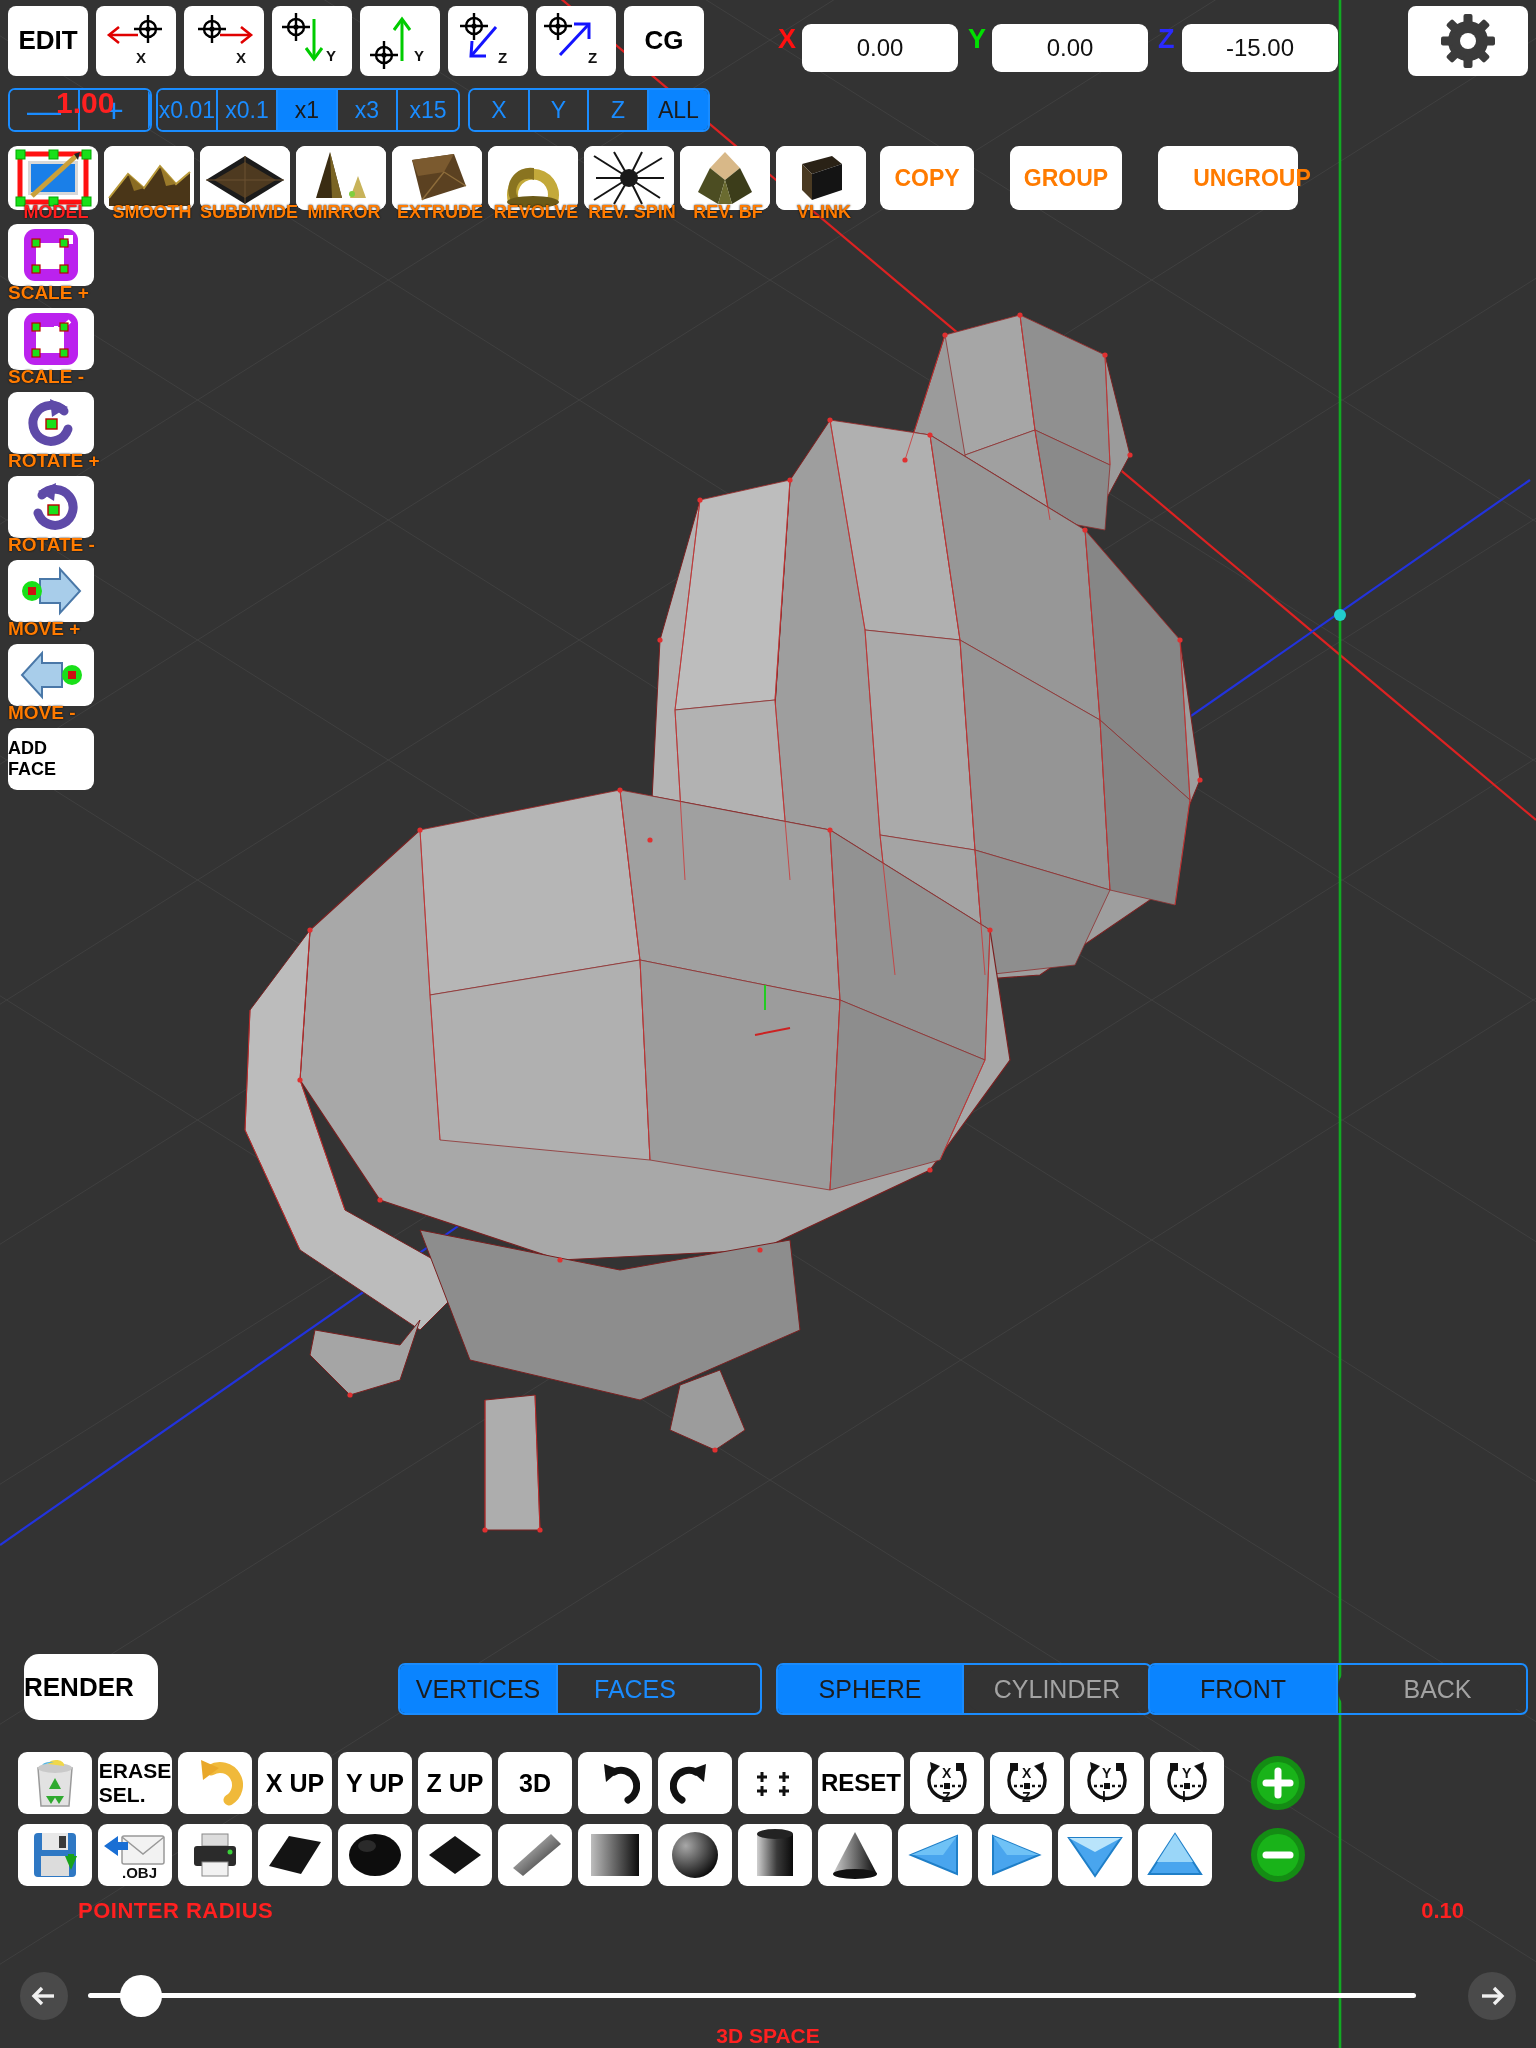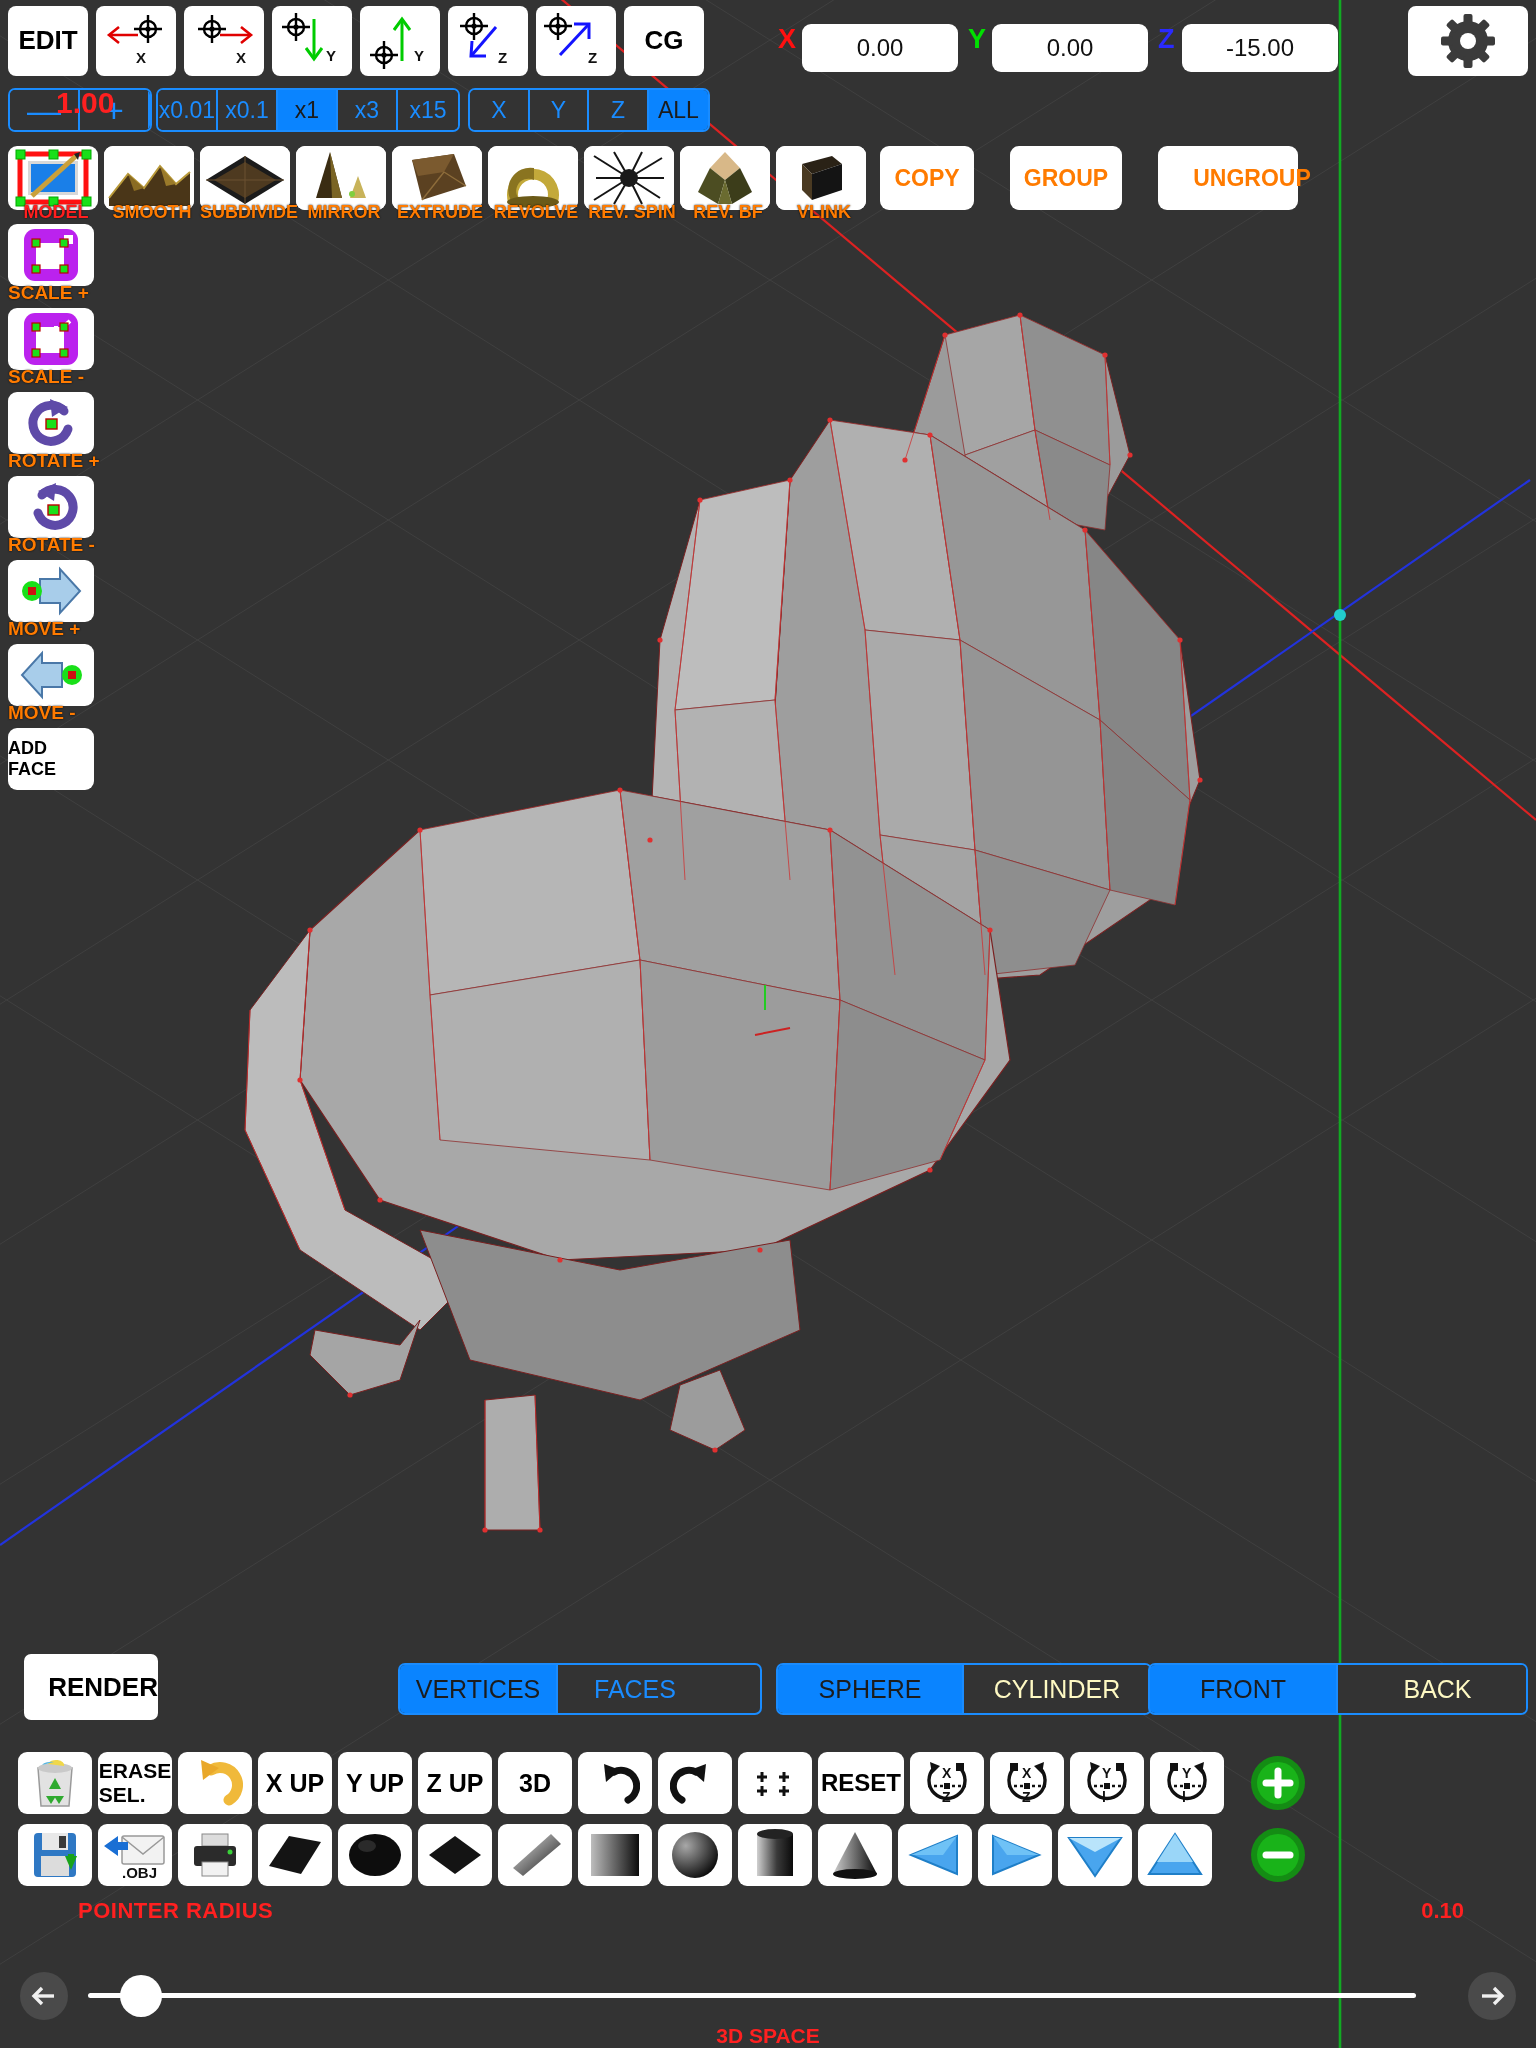--- a/index.html
+++ b/index.html
@@ -95,31 +95,31 @@
     display:flex; align-items:center; justify-content:center;
     color:#000; font-size:18px; font-weight:bold;
   }
 
   
   #viewport { position: absolute; left: 0; top: 0; width: 1536px; height: 2048px; z-index: 0; }
 
   
   #render-btn {
     position: absolute; left: 24px; top: 1654px;
-    width: 134px; height: 66px; background: #fff; border-radius: 7px;
-    display:flex; align-items:center; justify-content:flex-end;
+    width: 134px; height: 66px; background: #fff; border-radius: 15px;
+    display:flex; align-items:center; justify-content:flex-start;
     font-size: 26px; font-weight: bold; color:#000;
   }
   .modegroup {
     position: absolute; top: 1663px; height: 52px;
     border: 2px solid #1a8cff; border-radius: 7px;
     display: flex; overflow: hidden;
   }
   .modegroup .seg { font-size: 25px; }
-  .seg.off { color: #fef9c3; }
+  .seg.off { color: #a3a3a3; border-radius: 23px; }
 
   .ibtn {
     position: absolute; background: #ffffff; border-radius: 9px;
     display:flex; align-items:center; justify-content:center;
     color:#000; font-weight:bold; overflow:hidden;
   }
   .ibtn.r1 { top: 1752px; height: 62px; }
   .ibtn.r2 { top: 1824px; height: 62px; }
 
   

